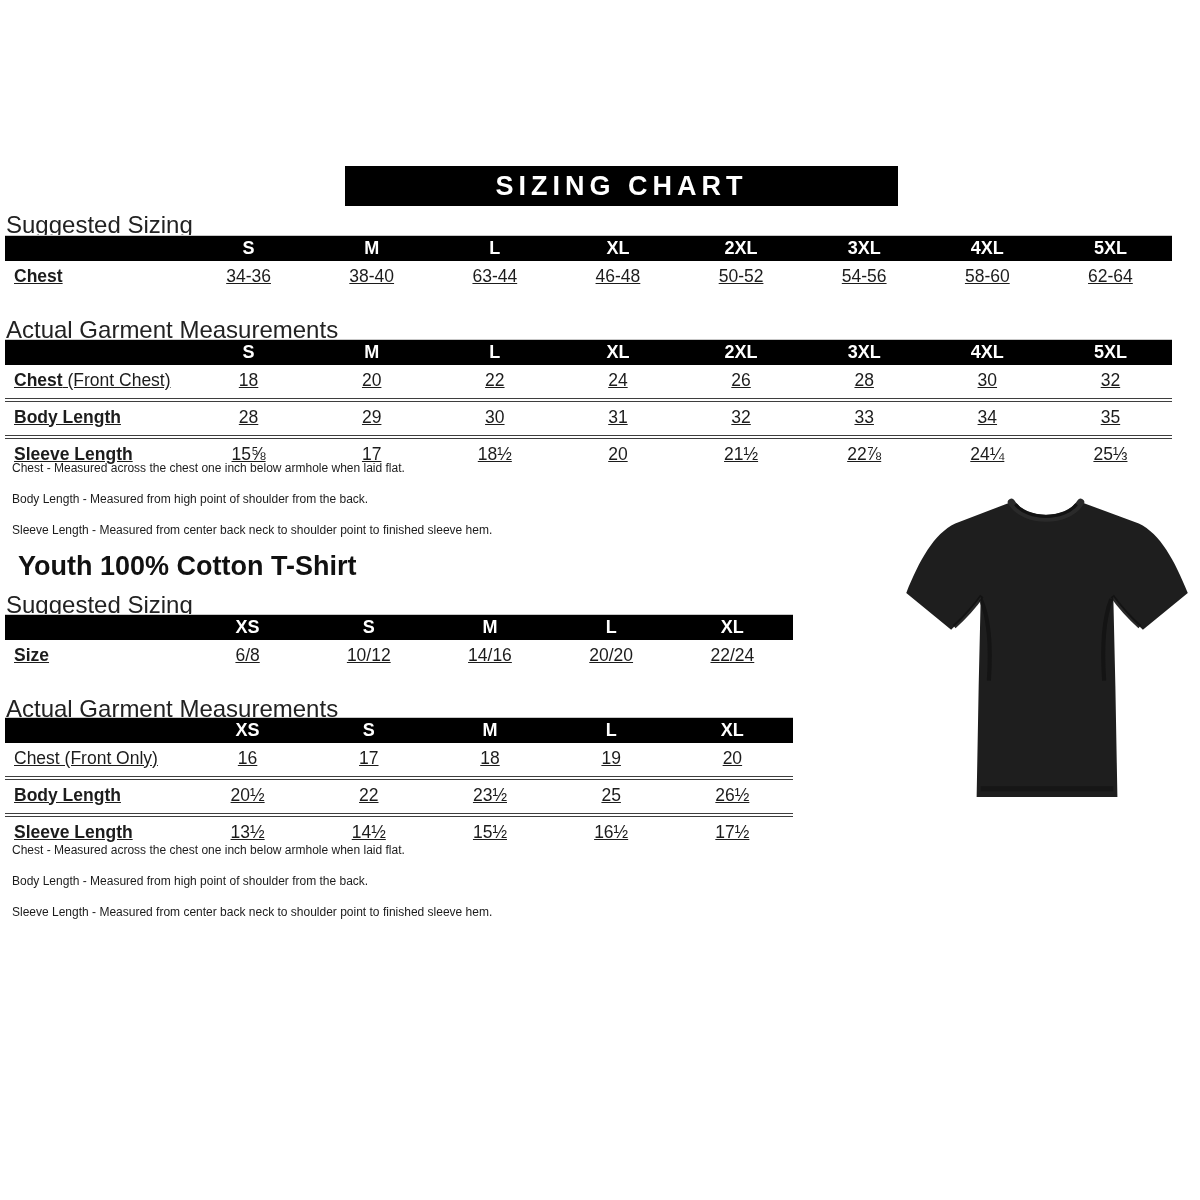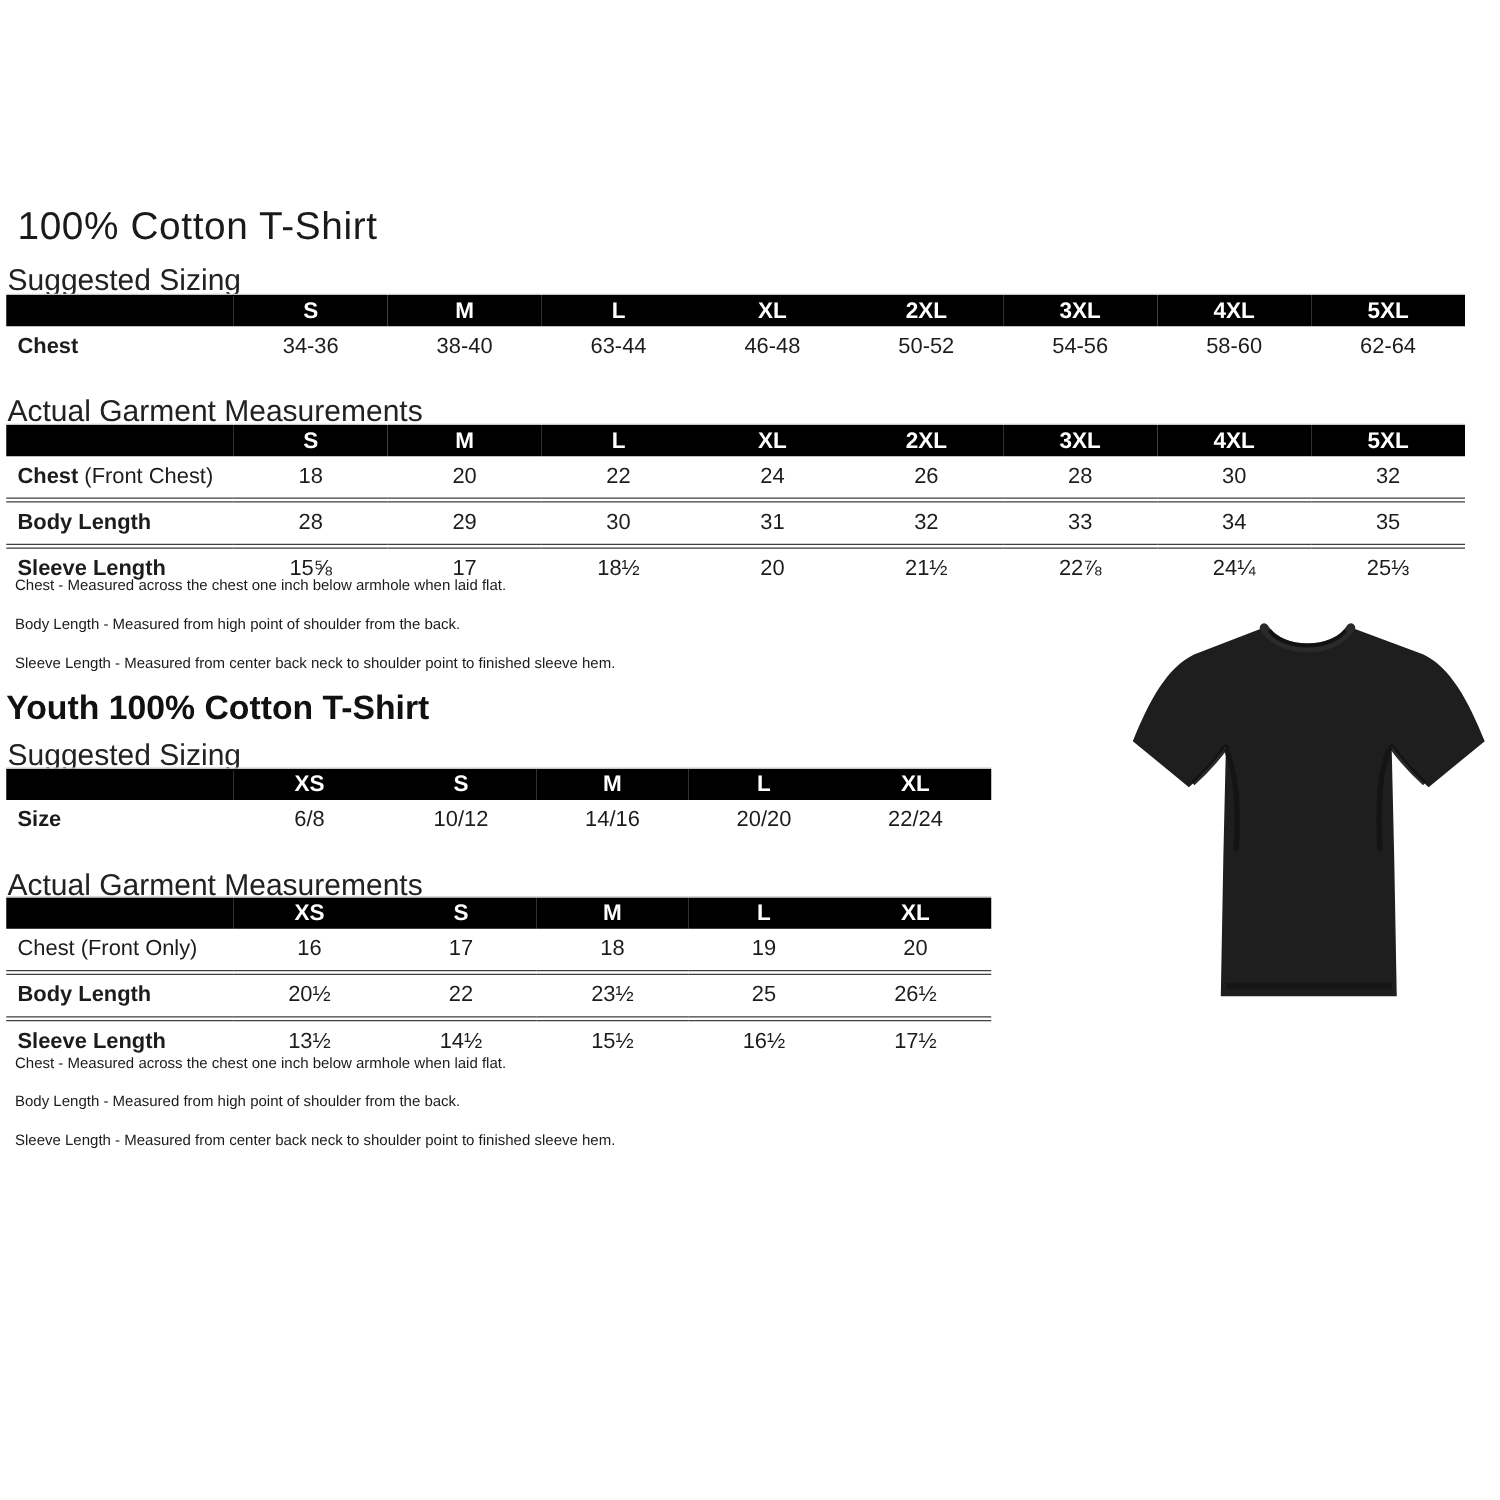--- a/index.html
+++ b/index.html
@@ -37,45 +37,47 @@
   table.size-table.adult { width: 1167px; }
   table.size-table.youth { width: 788px; }
   .size-table thead th {
     background: #000; color: #fff;
     font-size: 18px; font-weight: 700;
     height: 25px; padding: 0; text-align: center;
   }
   .size-table th:first-child { width: 182px; }
   .size-table tbody th, .size-table tbody td {
     font-size: 17.5px; font-weight: 400; text-align: center;
-    padding: 5px 0 7px 0; color: #1c1c1c;
+    padding: 5px 0 7px 0; color: #1c1c1c; text-decoration: underline;
   }
   .size-table tbody th.row-label { text-align: left; padding-left: 9px; }
   .size-table tbody th.row-label.bold { font-weight: 700; }
   .size-table tbody th.row-label .suffix { font-weight: 400; }
   .size-table.lined tbody tr + tr th,
   .size-table.lined tbody tr + tr td { border-top: 4px double #3e3e3e; }
 
   .notes { position: absolute; left: 12px; }
   .notes p { font-size: 12px; color: #1b1b1b; margin-bottom: 12px; line-height: 19px; }
 
   .youth-title {
-    position: absolute; left: 5px; top: 551px;
+    position: absolute; left: 18px; top: 551px;
     font-size: 27px; font-weight: 700; color: #111;
   }
 
   .tshirt { position: absolute; left: 893px; top: 476px; width: 306px; height: 338px; }
 </style>
 </head>
 <body>
 
 <div class="sheet">
 
-  <div class="page-title">100% Cotton T-Shirt</div>
-
+
+  <div class="banner">
+    <span>SIZING CHART</span>
+  </div>
 
   <div class="section-label" style="top:211px">Suggested Sizing</div>
 
   <table class="size-table adult" style="top:235px">
       <thead>
         <tr>
           <th></th>
           <th>S</th>
           <th>M</th>
           <th>L</th>

